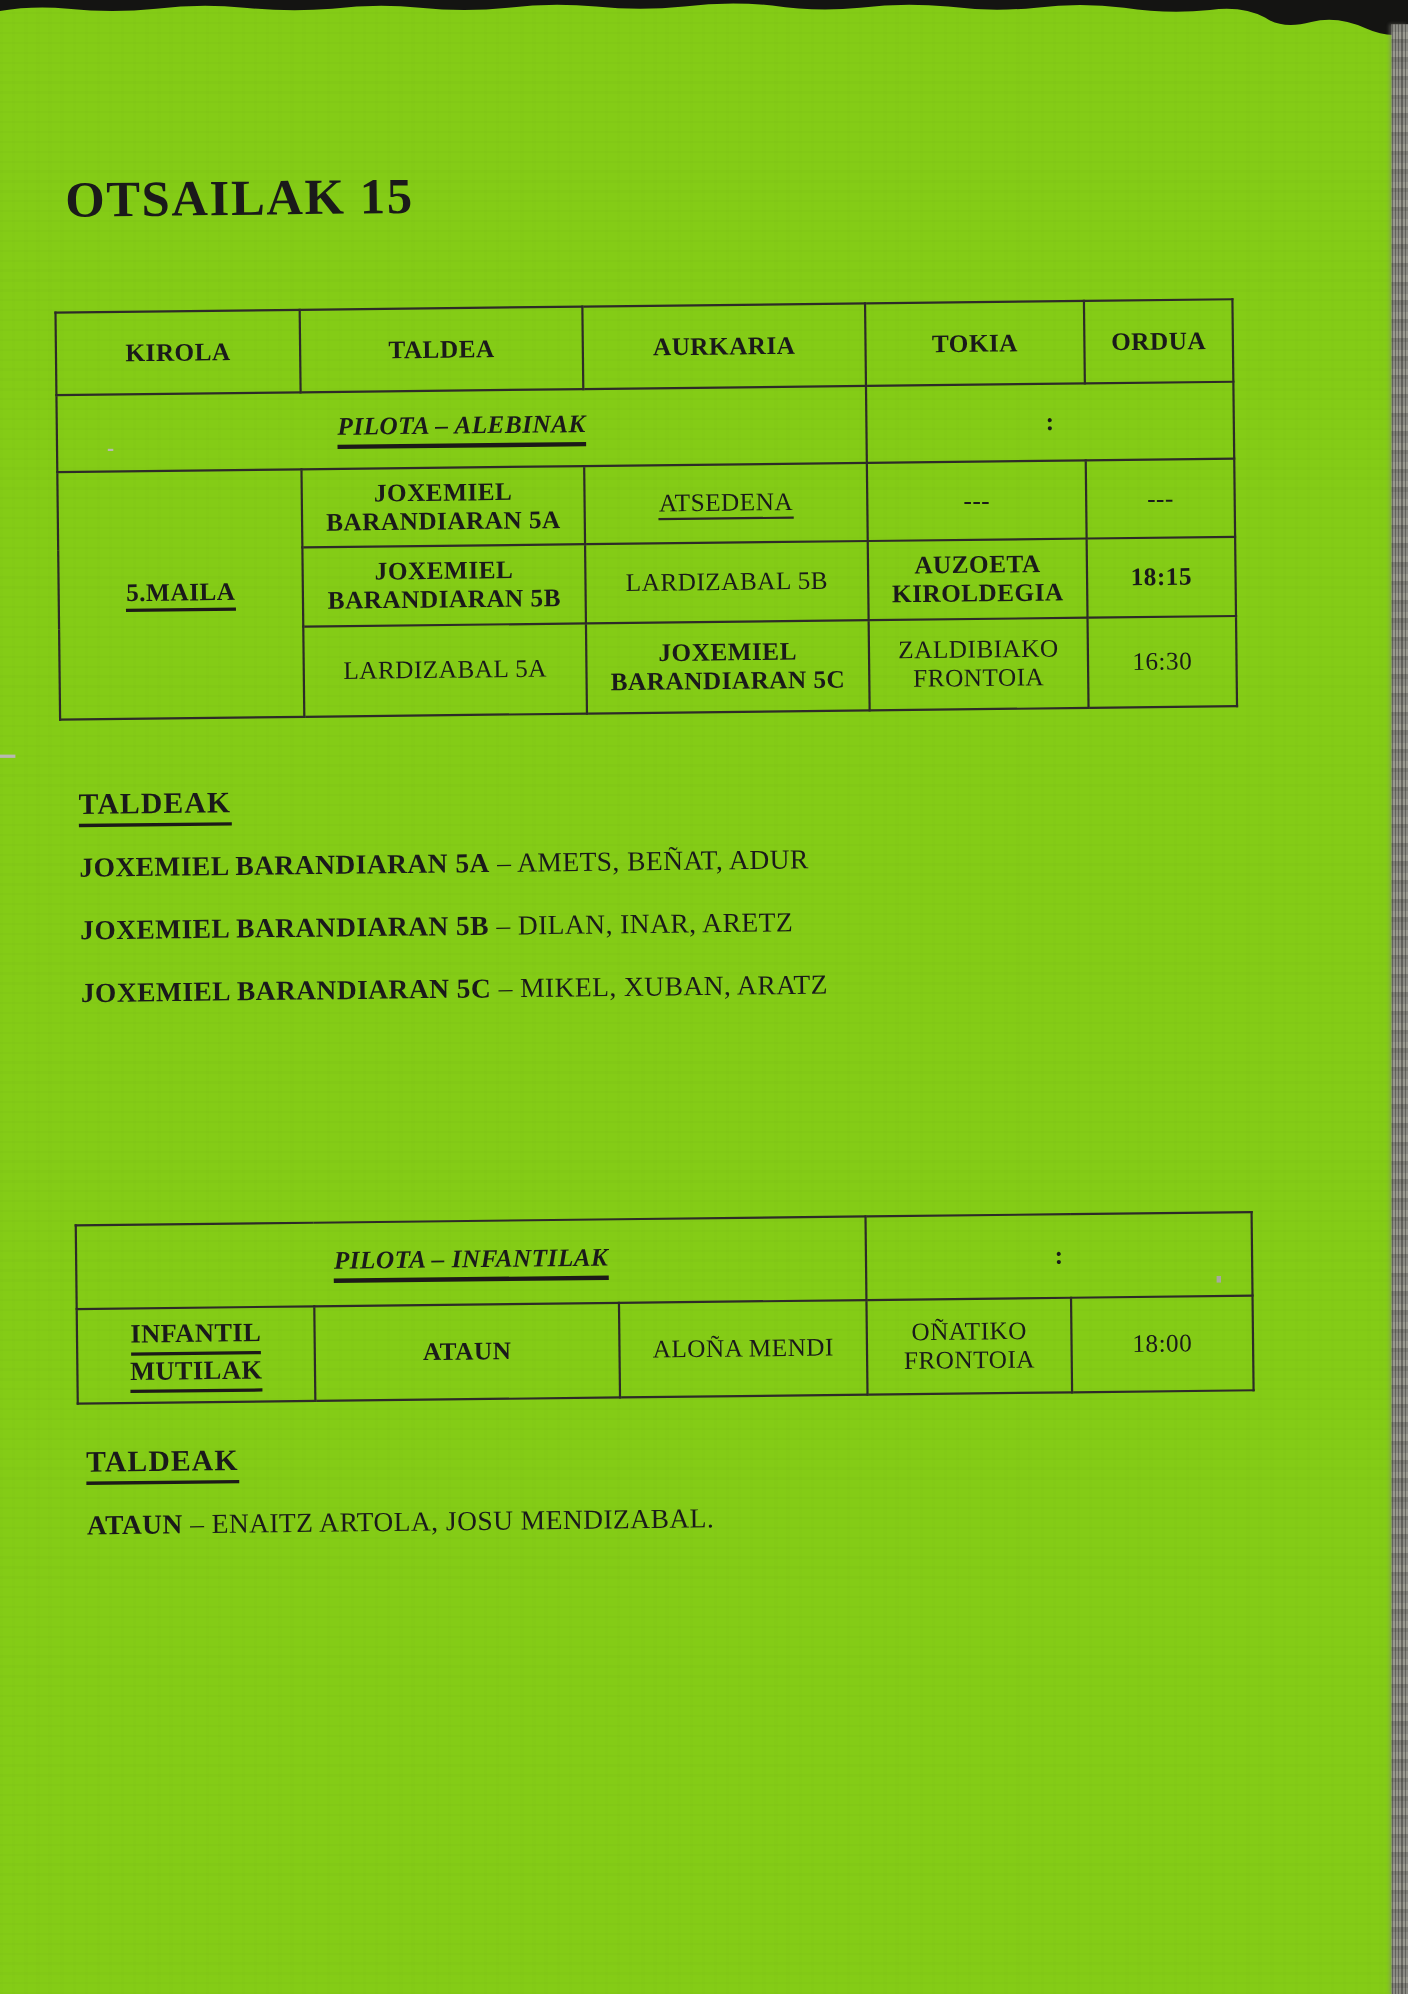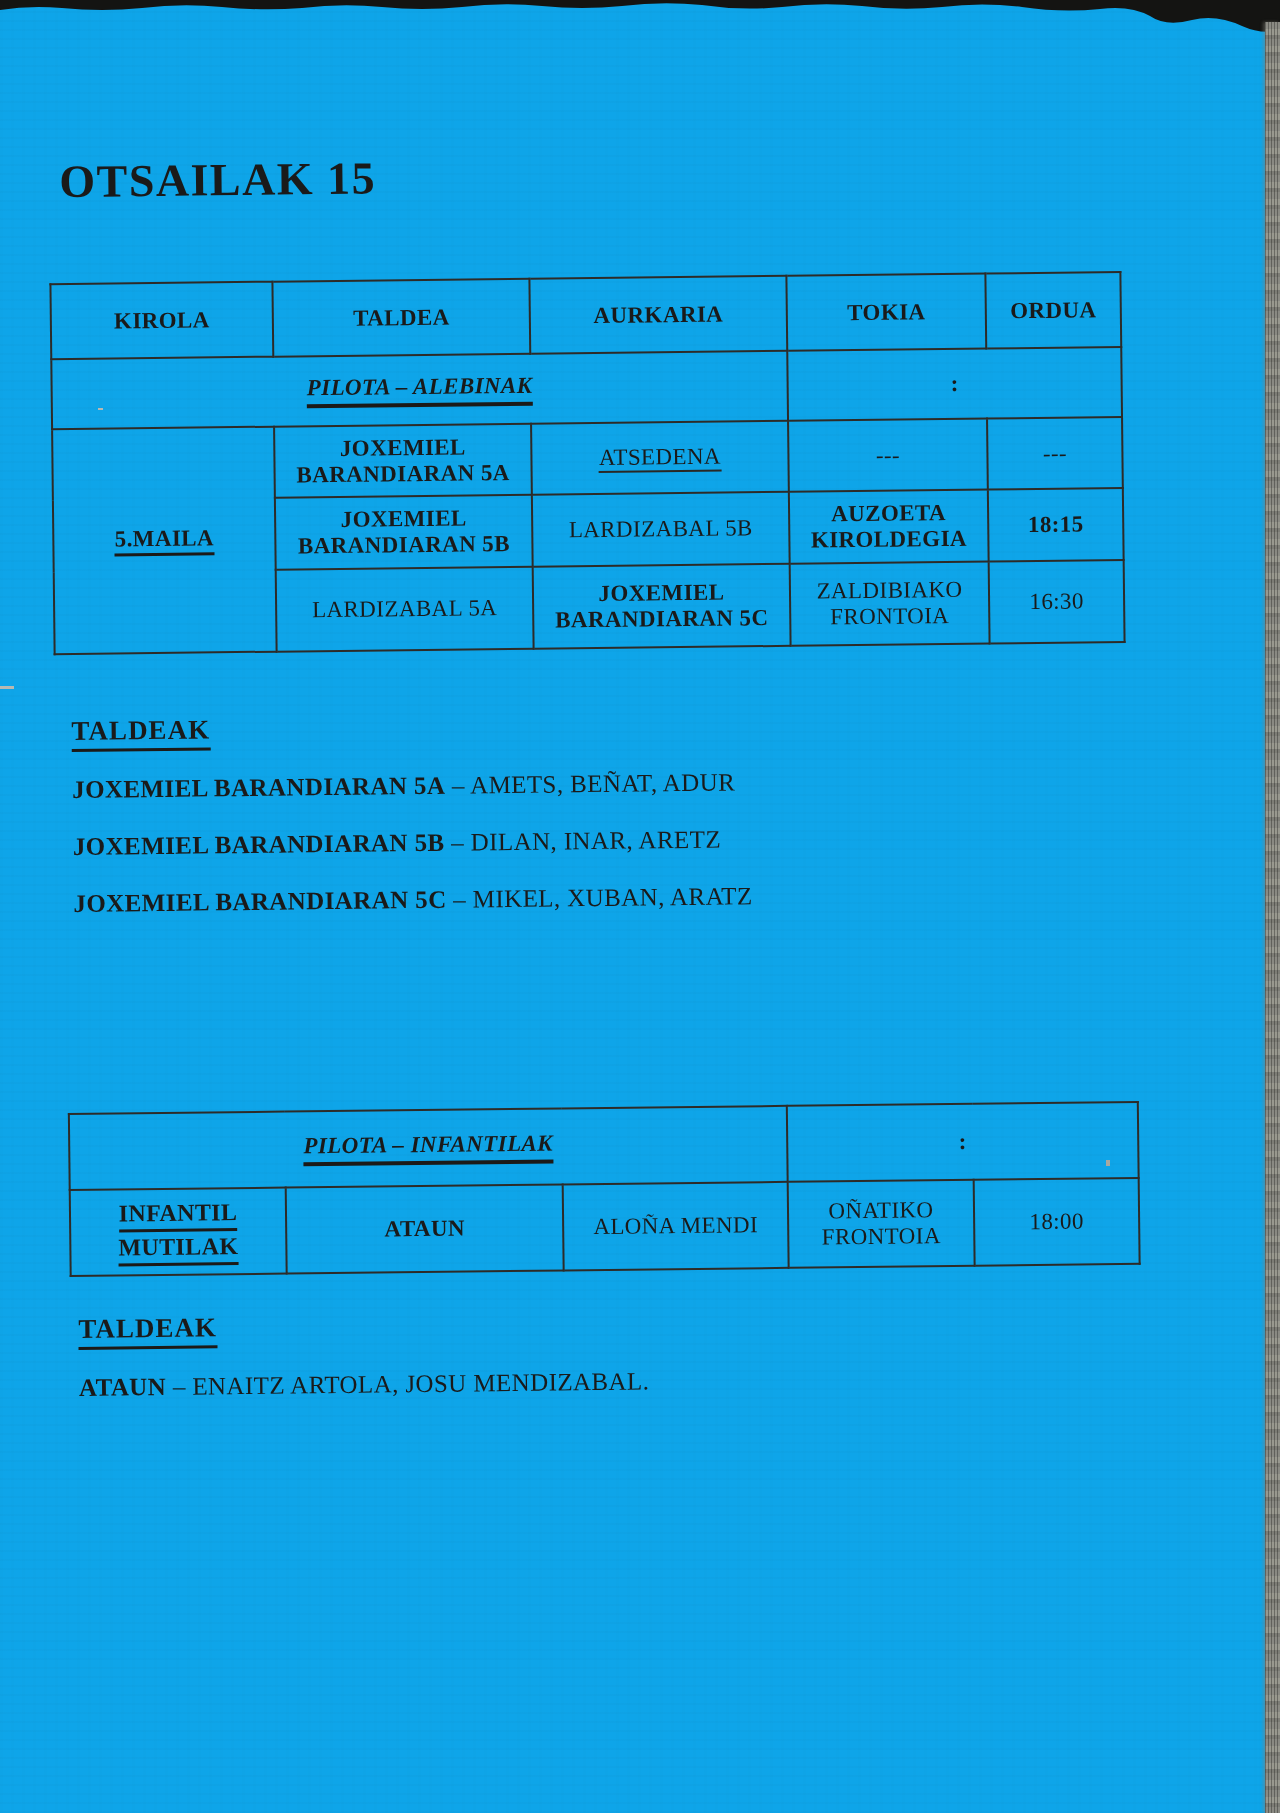--- a/index.html
+++ b/index.html
@@ -1,20 +1,20 @@
 <!DOCTYPE html>
 <html><head>
 <meta charset="utf-8">
 <style>
   html,body{margin:0;padding:0;background:#e8e8e6;}
   .page{
     position:relative;
     width:1280px;height:1813px;
     margin:0 auto;
-    background:#0ea5e9;
+    background:#84cc16;
     overflow:hidden;
     font-family:"Liberation Serif","DejaVu Serif",serif;
     color:#1a1a1a;
   }
   
   .page::after{
     content:"";position:absolute;inset:0;pointer-events:none;
     background:
       repeating-linear-gradient(0deg, rgba(0,0,0,0.014) 0 2px, rgba(0,0,0,0) 2px 9px),
       repeating-linear-gradient(90deg, rgba(0,0,0,0.008) 0 3px, rgba(0,0,0,0) 3px 11px);

